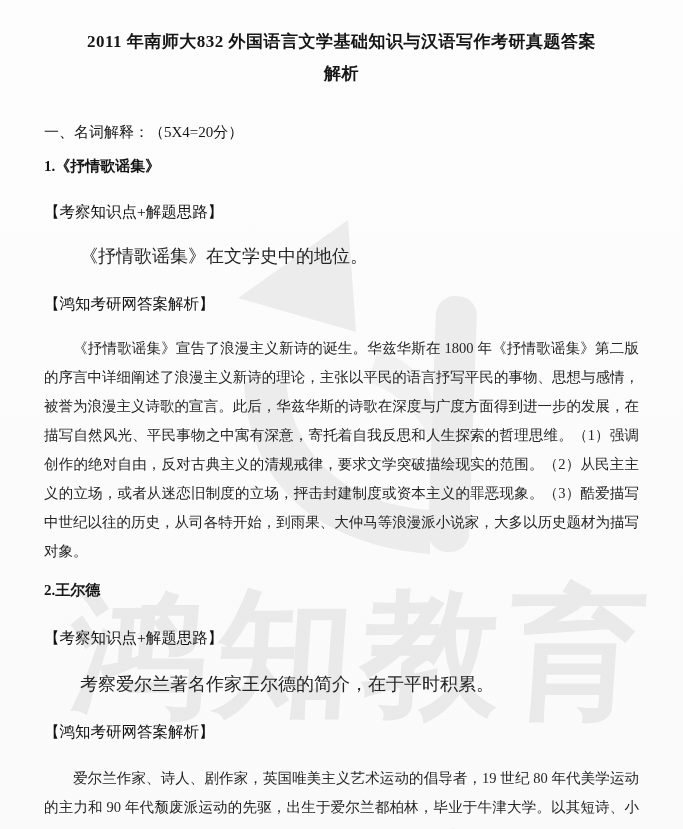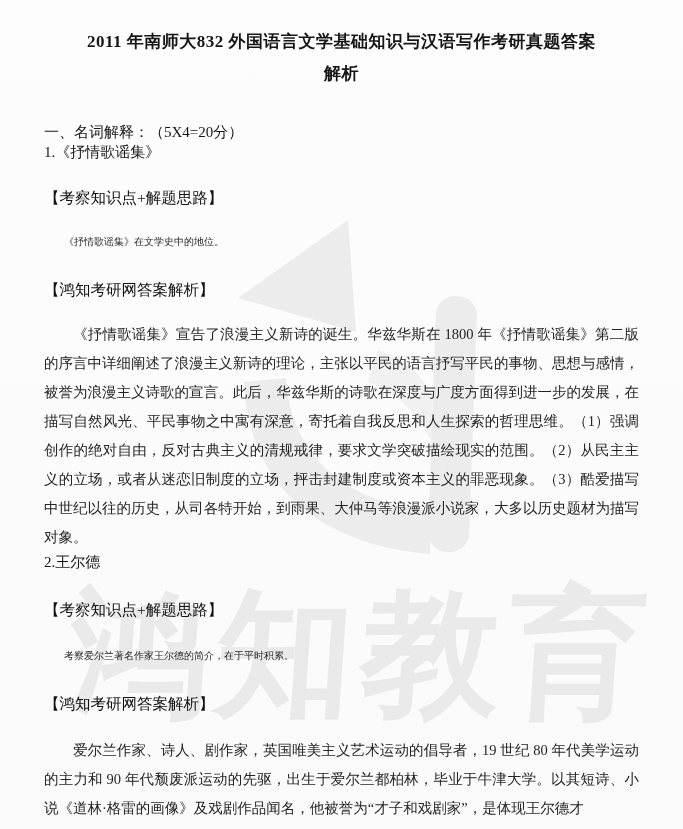--- a/index.html
+++ b/index.html
@@ -31,38 +31,39 @@
     margin: 0;
   }
   .section-heading {
     margin-top: 32px;
     font-size: 15px;
     line-height: 20px;
     font-weight: normal;
     color: #151515;
   }
   .item-title {
+    margin-top: 14px;
     font-size: 15px;
     line-height: 20px;
-    font-weight: normal;
+    font-weight: bold;
     color: #151515;
   }
   .kp-heading, .ans-heading {
     font-size: 15.5px;
     line-height: 20px;
     font-weight: normal;
     color: #111111;
   }
   .kp-heading { margin-top: 26px; }
   .ans-heading { margin-top: 28px; }
   .item2 .kp-heading { margin-top: 28px; }
   .item2 .ans-heading { margin-top: 28px; }
   .kp-text {
     margin-top: 24px;
-    font-size: 10px;
+    font-size: 18px;
     line-height: 20px;
     text-indent: 2em;
     color: #242424;
   }
   .item2 .kp-text { margin-top: 26px; }
   .ans-text {
     margin-top: 20px;
     font-size: 14.5px;
     line-height: 29px;
     text-indent: 2em;

